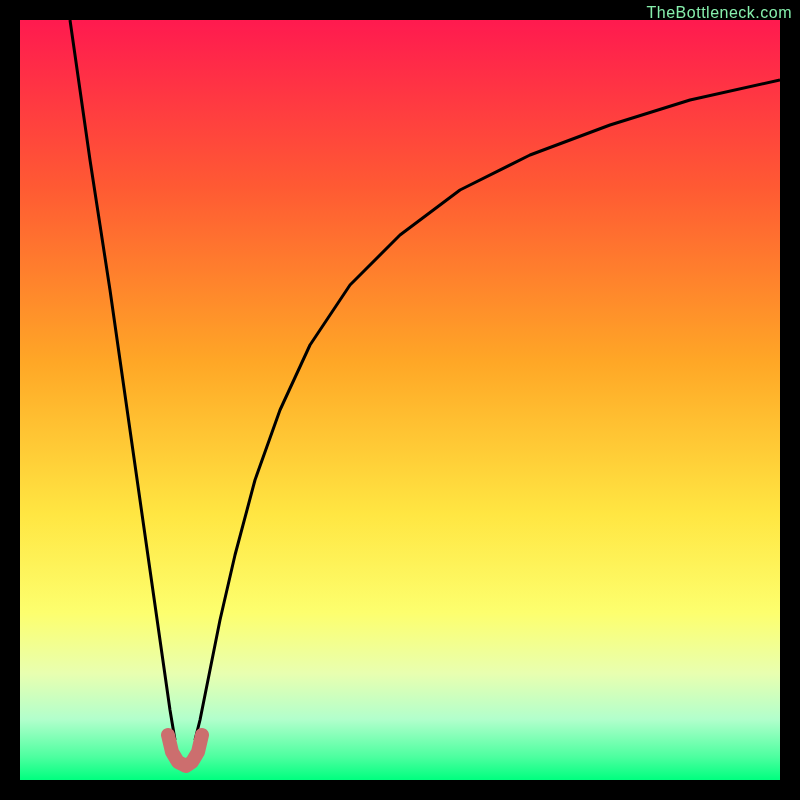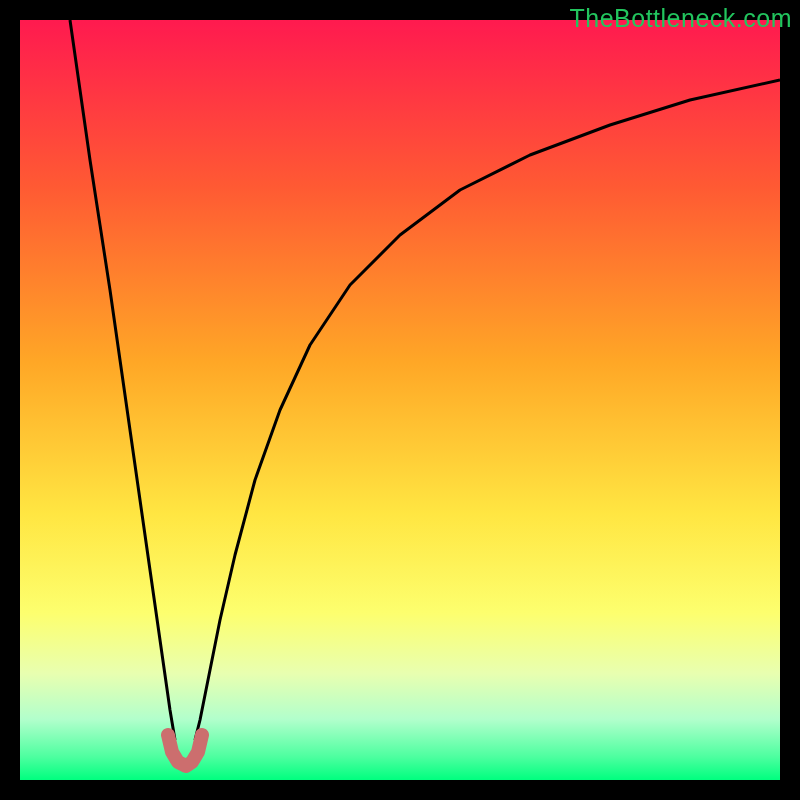--- a/index.html
+++ b/index.html
@@ -21,22 +21,22 @@
   }
   .plot-area svg {
     display: block;
     width: 760px;
     height: 760px;
   }
   .watermark {
     position: absolute;
     top: 4px;
     right: 8px;
-    color: #22c55e;
-    font-size: 25px;
+    color: #86efac;
+    font-size: 16px;
     font-weight: 500;
     letter-spacing: 0.5px;
   }
 </style>
 </head>
 <body>
 
 <div class="plot-area">
   <svg id="chart-svg" viewBox="0 0 760 760" preserveAspectRatio="none">
     <defs>

